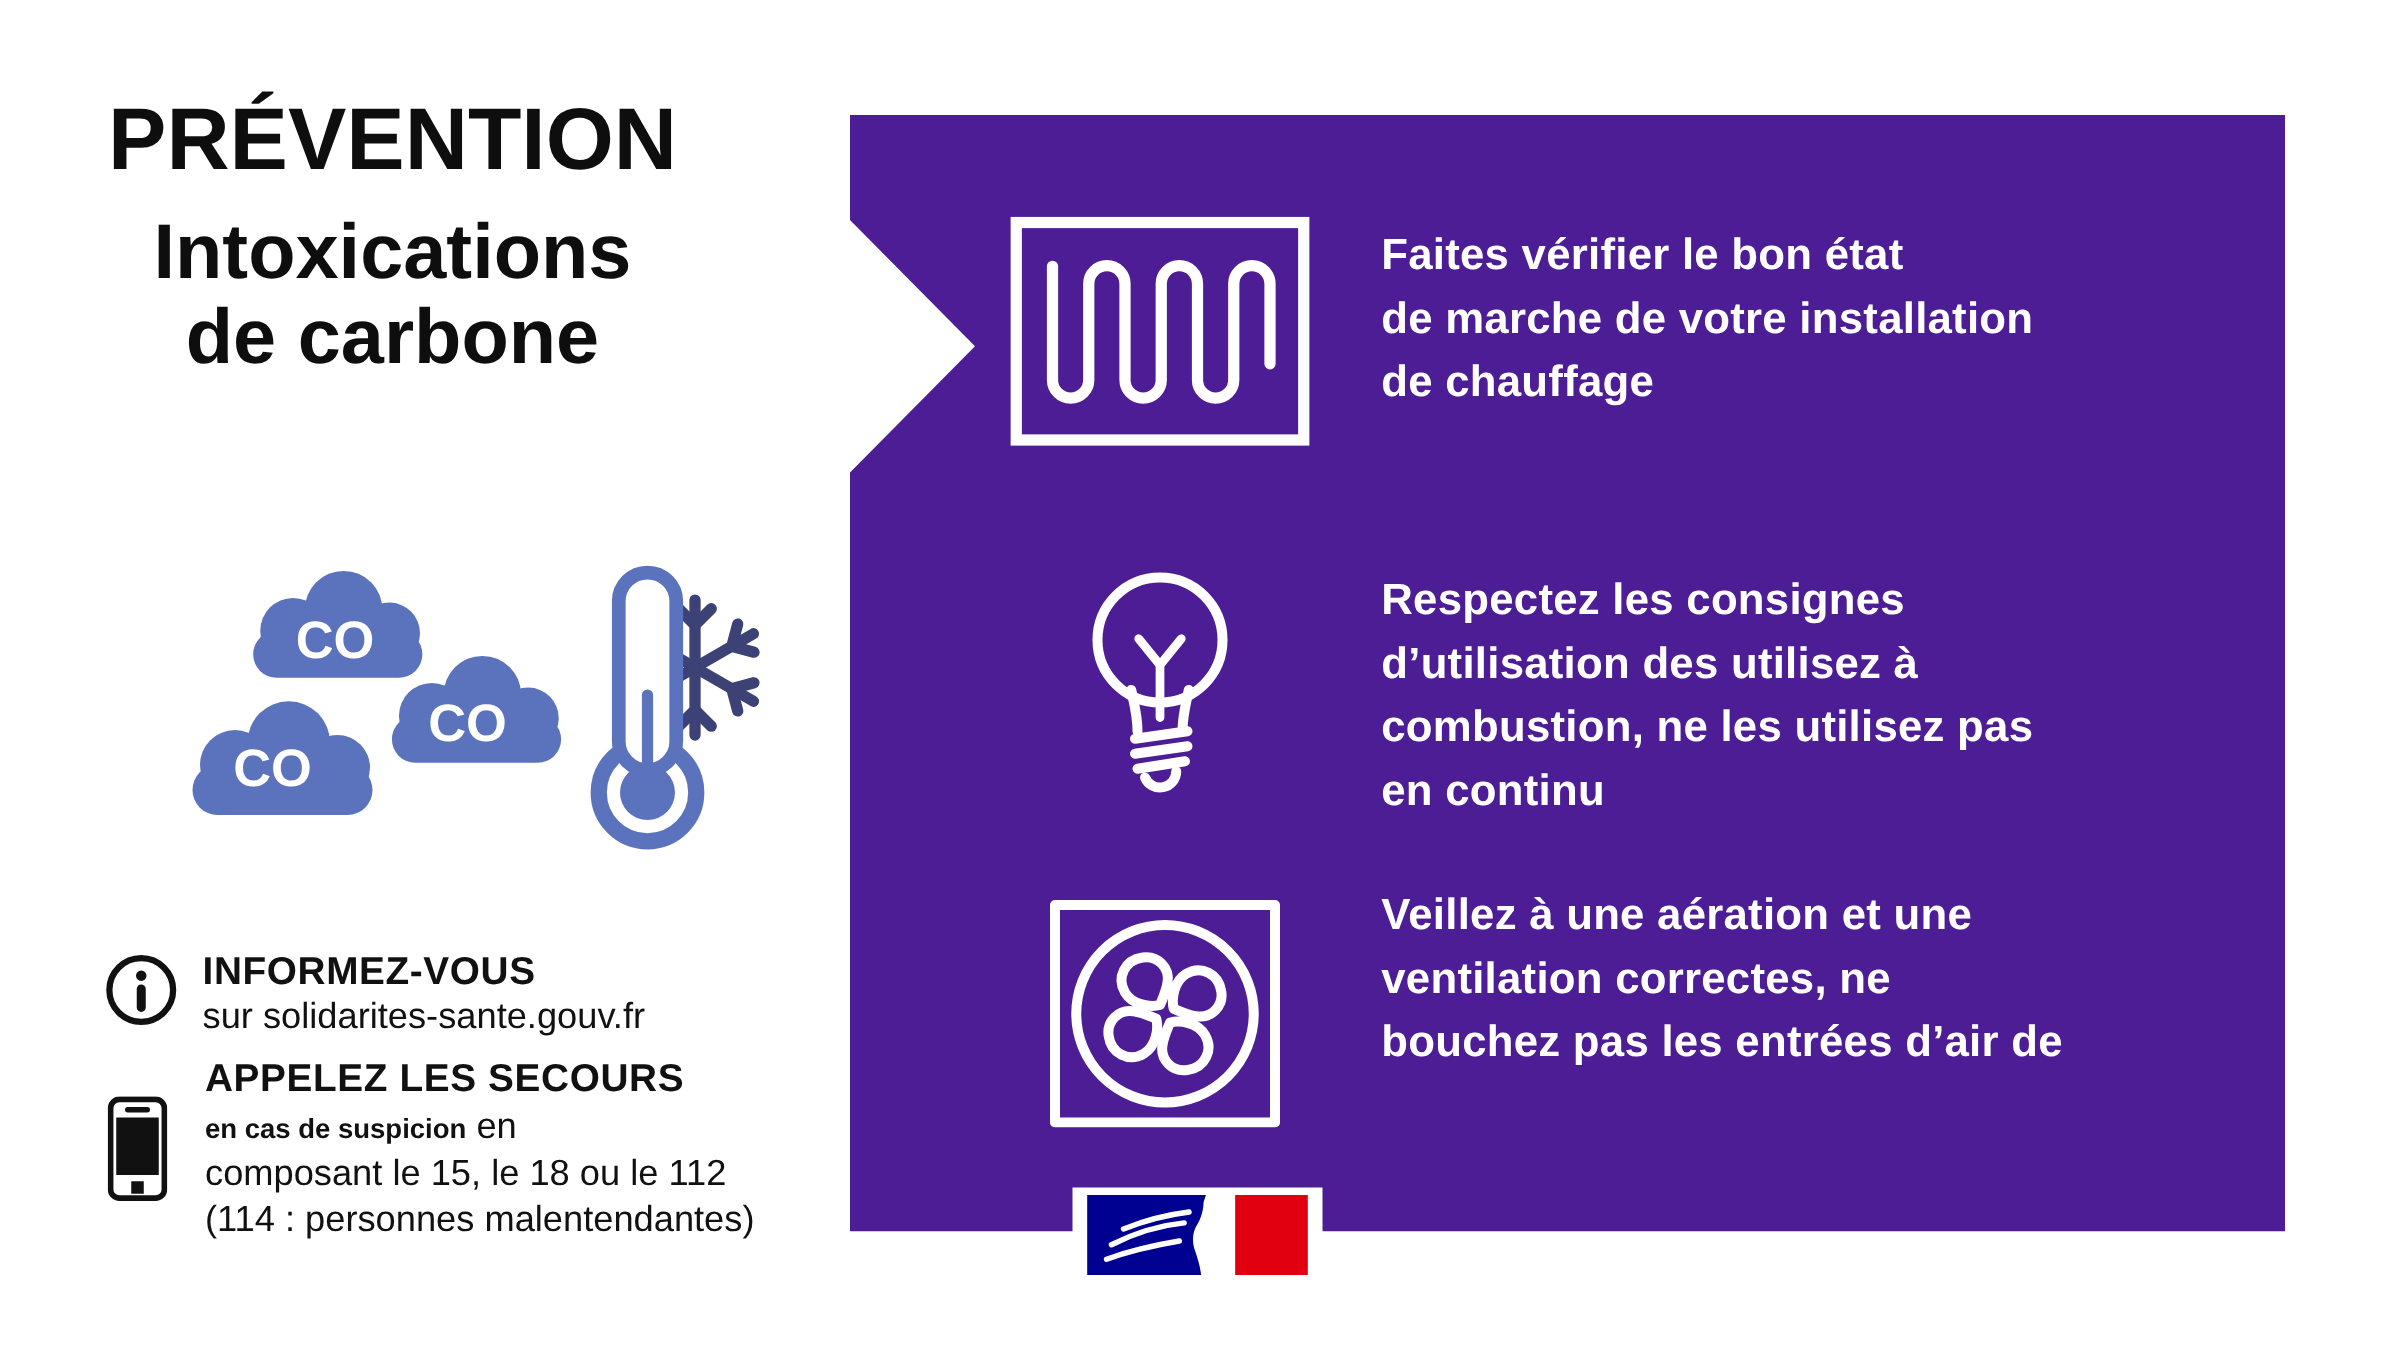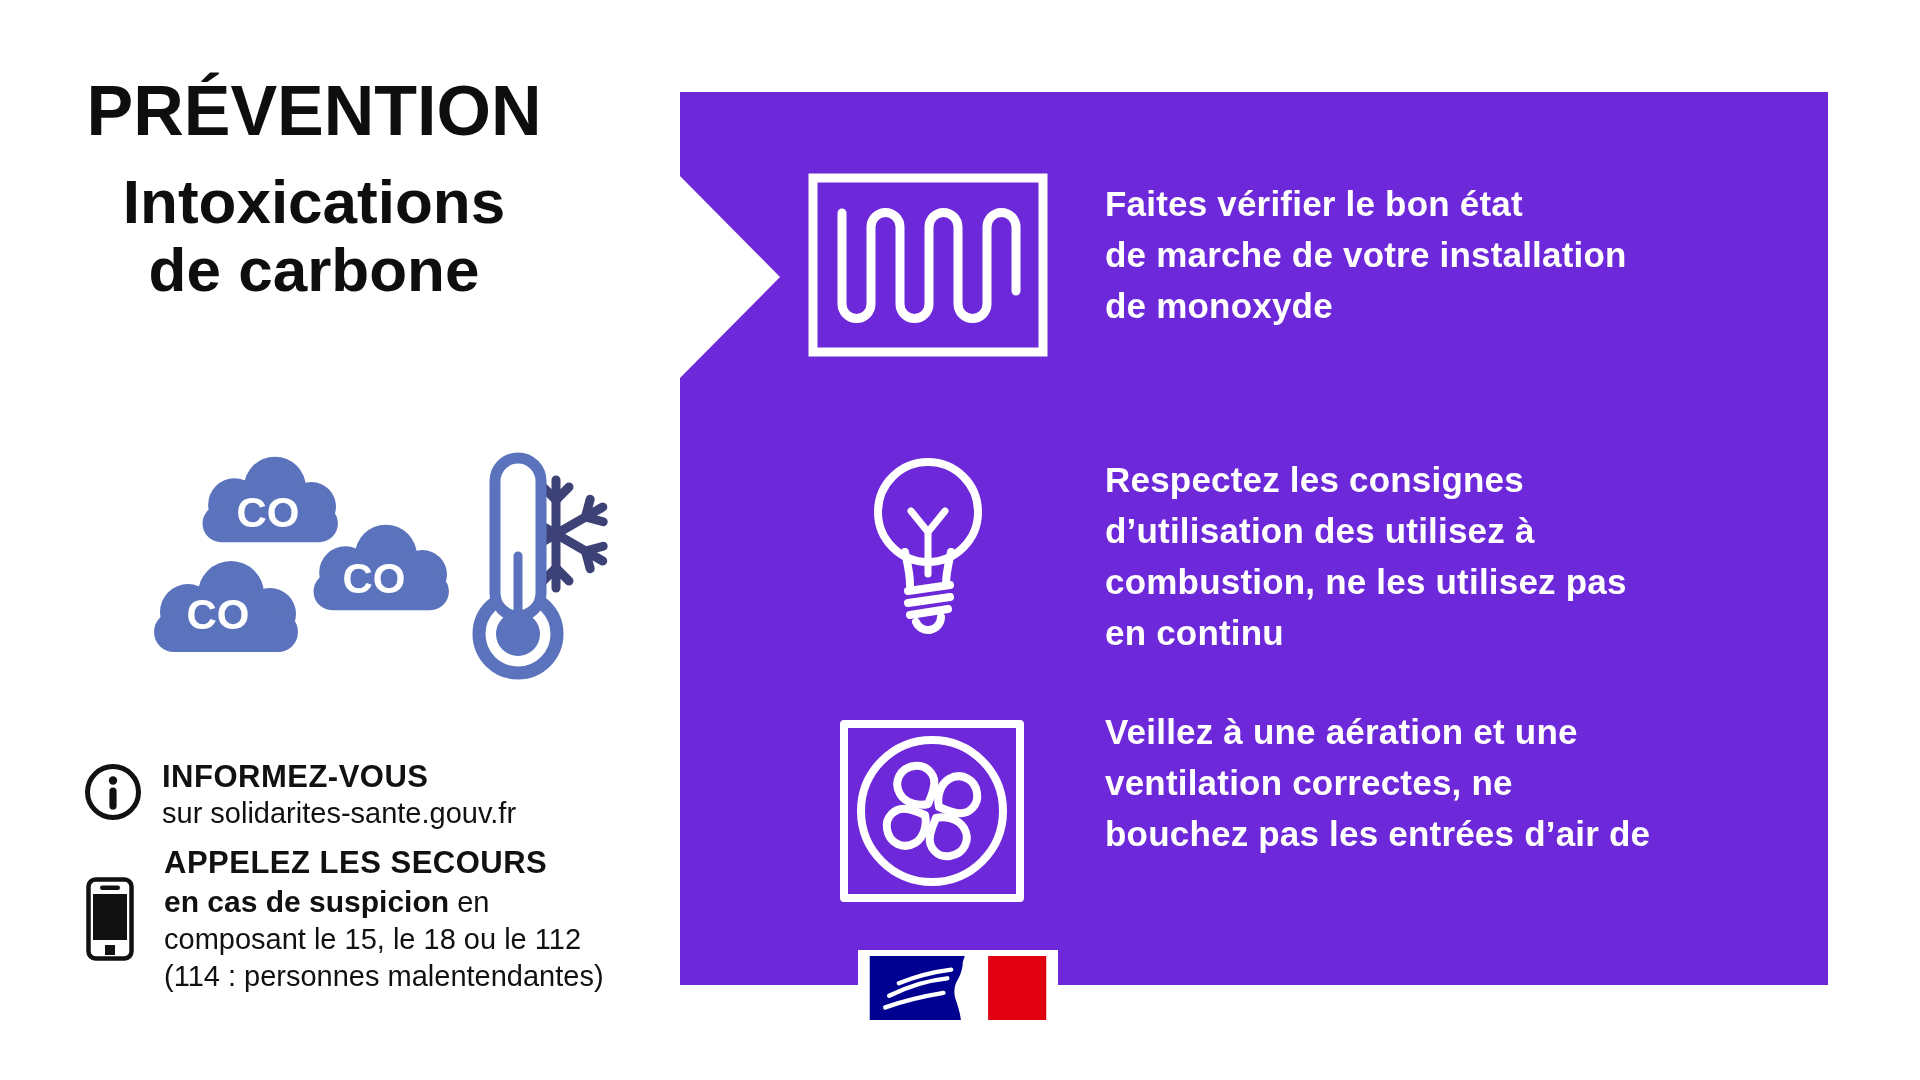--- a/index.html
+++ b/index.html
@@ -15,23 +15,23 @@
   .illustration{position:absolute;left:118px;top:438px;}
   .cloud-co{font-family:"Liberation Sans",sans-serif;font-weight:700;font-size:42px;fill:#ffffff;}
   .info-icon{position:absolute;left:84px;top:763px;}
   .info-text{position:absolute;left:162px;top:758px;}
   .info-heading{font-size:31px;font-weight:700;line-height:38px;letter-spacing:.5px;}
   .info-sub{font-size:29px;line-height:34px;}
   .phone-icon{position:absolute;left:86px;top:877px;}
   .emergency-text{position:absolute;left:164px;top:843px;width:470px;}
   .emergency-heading{font-size:31px;font-weight:700;line-height:40px;letter-spacing:.5px;}
   .emergency-line{font-size:29px;line-height:37px;}
-  .emergency-line b{font-size:30px;}
+  .emergency-line b{font-size:22px;}
   
-  .panel{position:absolute;left:680px;top:92px;width:1148px;height:893px;background:#6d28d9;}
+  .panel{position:absolute;left:680px;top:92px;width:1148px;height:893px;background:#4c1d95;}
   .notch{position:absolute;left:-1px;top:83px;width:101px;height:204px;background:#ffffff;
          clip-path:polygon(0 0,100% 50%,0 100%);}
   .tip-icon{position:absolute;}
   .tip-icon.radiator{left:128px;top:81px;}
   .tip-icon.bulb{left:190px;top:362px;}
   .tip-icon.fan{left:160px;top:628px;}
   .tip-text{position:absolute;left:425px;width:720px;color:#ffffff;font-weight:700;
             font-size:35px;line-height:51px;letter-spacing:.2px;}
   .tip-text span{display:block;white-space:nowrap;}
   .tip-text.t1{top:86px;}
@@ -121,21 +121,21 @@
   <div class="panel">
     <div class="notch"></div>
 
     <svg class="tip-icon radiator" width="240" height="184" viewBox="0 0 240 184">
       <rect x="5" y="5" width="230" height="174" fill="none" stroke="#ffffff" stroke-width="9"></rect>
       <path fill="none" stroke="#ffffff" stroke-width="9" stroke-linecap="round" d="M 34 40 V 131 A 14.5 14.5 0 0 0 63 131 V 54 A 14.5 14.5 0 0 1 92 54 V 131 A 14.5 14.5 0 0 0 121 131 V 54 A 14.5 14.5 0 0 1 150 54 V 131 A 14.5 14.5 0 0 0 179 131 V 54 A 14.5 14.5 0 0 1 208 54 V 118"></path>
     </svg>
     <div class="tip-text t1">
       <span>Faites vérifier le bon état</span>
       <span>de marche de votre installation</span>
-      <span>de monoxyde</span>
+      <span>de chauffage</span>
     </div>
 
     <svg class="tip-icon bulb" width="122" height="186" viewBox="0 0 122 186">
       <g fill="none" stroke="#ffffff" stroke-width="8" stroke-linecap="round">
         <circle cx="58" cy="58" r="50"></circle>
         <path d="M 35 98 C 38 112 40 119 40 131"></path>
         <path d="M 81 98 C 78 112 76 119 76 131"></path>
         <path d="M 38 137 L 80 131"></path>
         <path d="M 38 149 L 80 143"></path>
         <path d="M 40 161 L 78 155"></path>

